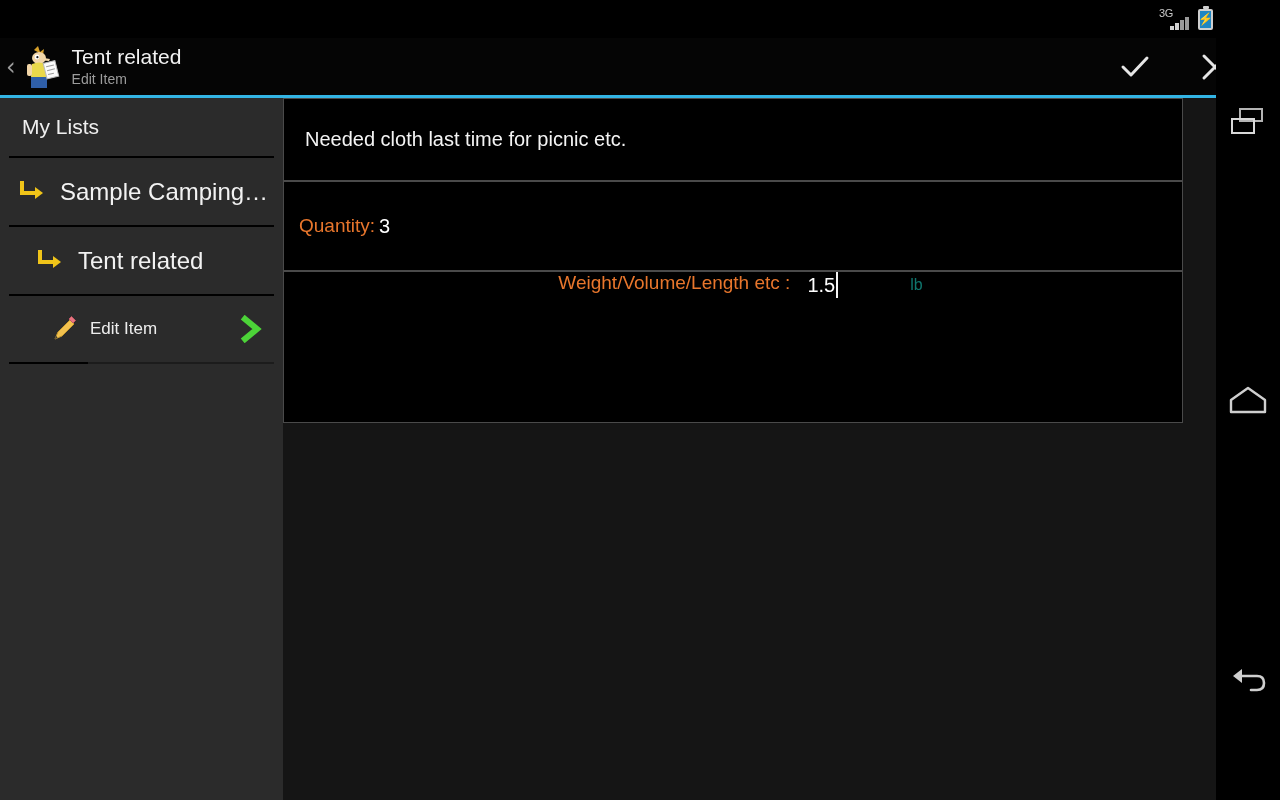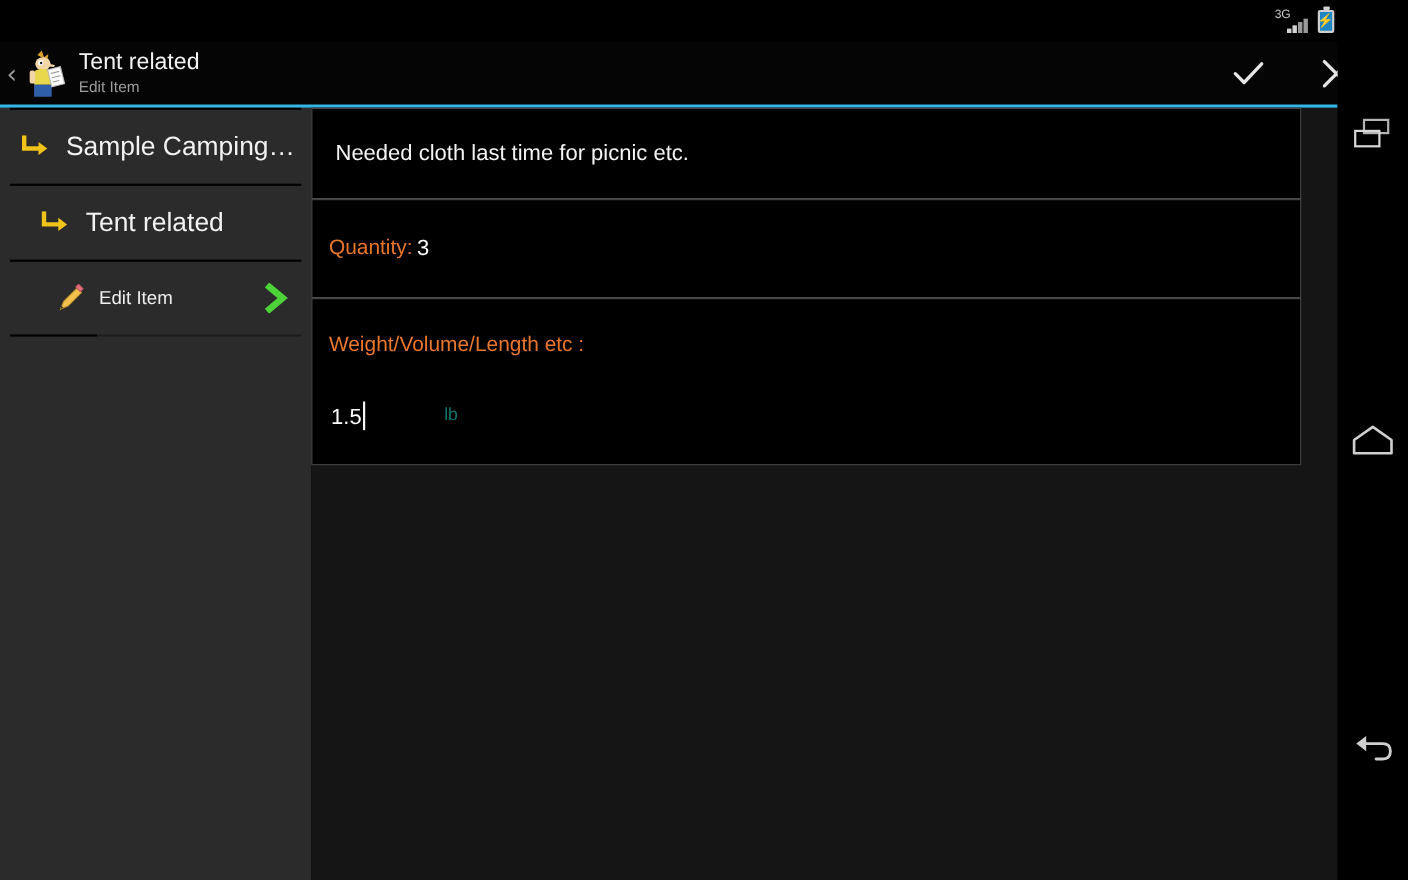--- a/index.html
+++ b/index.html
@@ -104,21 +104,21 @@
   }
   .field-box {
     background:#000; border:1px solid #4a4a4a;
     display:flex; align-items:center;
   }
   .field-text { font-size:20px; color:#f4f4f4; padding-left:21px; }
   .f-name  { left:19px; top:12px;  width:900px; height:95px; }
   .f-notes { left:19px; top:108px; width:900px; height:83px; }
   .f-qty   { left:19px; top:222px; width:900px; height:90px; }
   .f-meas  { left:19px; top:330px; width:900px; height:152px;
-             display:flex; flex-direction:column; align-items:flex-start;
+             display:flex; flex-direction:row; align-items:flex-start;
              justify-content:center; }
   .label-orange { color:#e8762c; font-size:19px; }
   .qty-row { display:flex; align-items:center; padding-left:15px; gap:4px; }
   .qty-value { color:#fefefe; font-size:20px; }
   .meas-label { padding-left:15px; margin-bottom:40px; }
   .meas-row { display:flex; align-items:center; padding-left:17px; gap:72px; }
   .meas-value { position:relative; color:#fefefe; font-size:20px; }
   .caret {
     display:inline-block; width:2px; height:26px;
     background:#f5f5f5; vertical-align:-6px; margin-left:1px;
@@ -199,20 +199,21 @@
       <span class="ab-btn">
         <svg width="34" height="34" viewBox="0 0 34 34">
           <path d="M6 6 L28 28 M28 6 L6 28" fill="none" stroke="#e6e6e6" stroke-width="3" stroke-linecap="round"></path>
         </svg>
       </span>
     </div>
   </div>
   <div class="accent-line"></div>
 
   <div class="sidebar">
+    <div class="side-header">My Lists</div>
     <div class="side-divider"></div>
 
     <div class="side-row indent1">
       <span class="arrow-icon">
         <svg width="28" height="22" viewBox="0 0 28 22">
           <path d="M4 2 L4 12 L19 12" fill="none" stroke="#f0c419" stroke-width="4" stroke-linecap="square"></path>
           <path d="M17 6 L25 12 L17 18 Z" fill="#f0c419"></path>
         </svg>
       </span>
       <span class="side-label">Sample Camping…</span>

